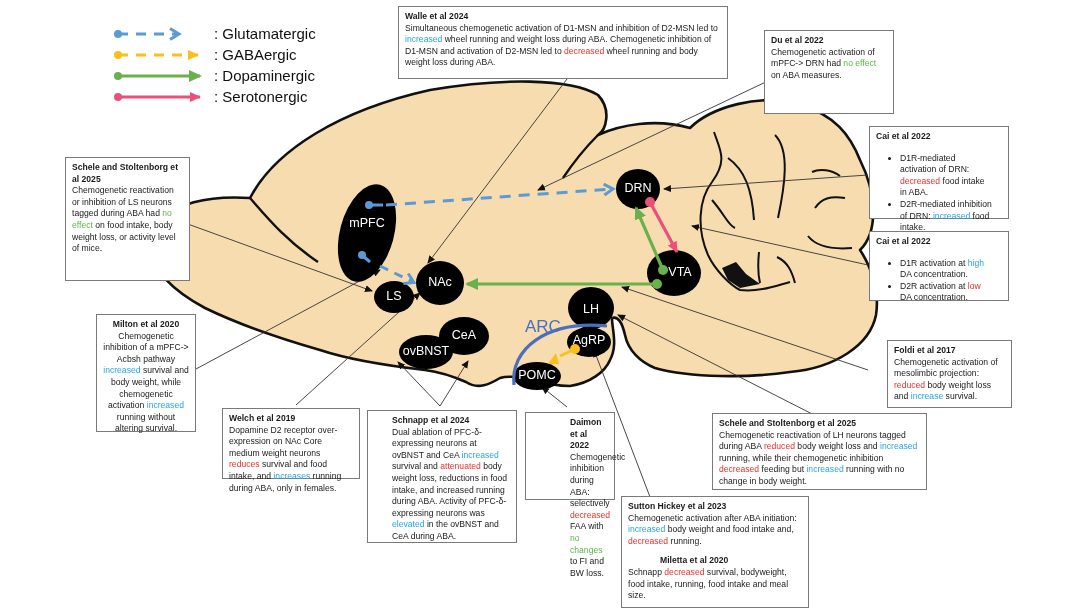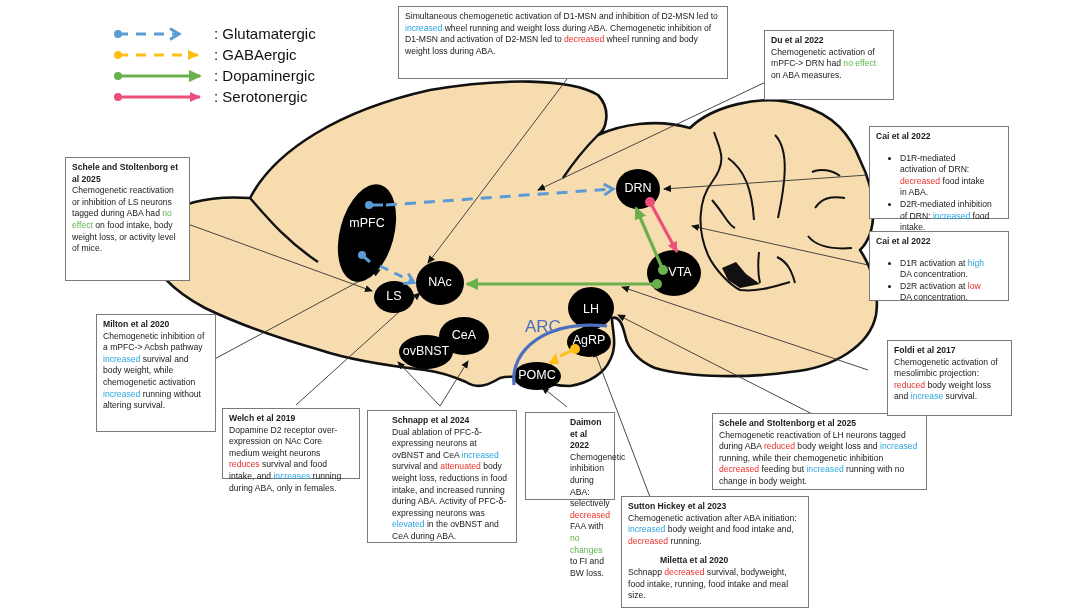--- a/index.html
+++ b/index.html
@@ -173,24 +173,25 @@
     </g>
     <g>
       <circle cx="575" cy="349" r="5" fill="#fbbf18"></circle>
       <line x1="575" y1="349" x2="560" y2="356" stroke="#fbbf18" stroke-width="3"></line>
       <path d="M 556 353 L 548 364 L 559 364 Z" fill="#fbbf18"></path>
     </g>
   </g>
 </svg>
 
 <div class="box" style="left:398px;top:6px;width:330px;height:73px;">
+  <span class="title">Walle et al 2024</span>
   <span>Simultaneous chemogenetic activation of D1-MSN and inhibition of D2-MSN led to </span><span class="hl-blue">increased</span><span> wheel running and weight loss during ABA. Chemogenetic inhibition of D1-MSN and activation of D2-MSN led to </span><span class="hl-red">decreased</span><span> wheel running and body weight loss during ABA.</span>
 </div>
 
-<div class="box" style="left:764px;top:30px;width:130px;height:70px;">
+<div class="box" style="left:764px;top:30px;width:130px;height:84px;">
   <span class="title">Du et al 2022</span>
   <span>Chemogenetic activation of mPFC-&gt; DRN had </span><span class="hl-green">no effect</span><span> on ABA measures.</span>
 </div>
 
 <div class="box" style="left:869px;top:126px;width:140px;height:93px;">
   <span class="title">Cai et al 2022</span>
   <ul>
     <li><span>D1R-mediated activation of DRN: </span><span class="hl-red">decreased</span><span> food intake in ABA.</span></li>
     <li><span>D2R-mediated inhibition of DRN: </span><span class="hl-blue">increased</span><span> food intake.</span></li>
   </ul>
@@ -202,21 +203,21 @@
     <li><span>D1R activation at </span><span class="hl-blue">high</span><span> DA concentration.</span></li>
     <li><span>D2R activation at </span><span class="hl-red">low</span><span> DA concentration.</span></li>
   </ul>
 </div>
 
 <div class="box" style="left:65px;top:157px;width:125px;height:124px;">
   <span class="title">Schele and Stoltenborg et al 2025</span>
   <span>Chemogenetic reactivation or inhibition of LS neurons tagged during ABA had </span><span class="hl-green">no effect</span><span> on food intake, body weight loss, or activity level of mice.</span>
 </div>
 
-<div class="box" style="left:96px;top:314px;width:120px;height:118px;">
+<div class="box" style="left:96px;top:314px;width:100px;height:118px;text-align:center;">
   <span class="title">Milton et al 2020</span>
   <span>Chemogenetic inhibition of a mPFC-&gt; Acbsh pathway </span><span class="hl-blue">increased</span><span> survival and body weight, while chemogenetic activation </span><span class="hl-blue">increased</span><span> running without altering survival.</span>
 </div>
 
 <div class="box" style="left:222px;top:408px;width:138px;height:71px;">
   <span class="title">Welch et al 2019</span>
   <span>Dopamine D2 receptor over-expression on NAc Core medium weight neurons </span><span class="hl-red">reduces</span><span> survival and food intake, and </span><span class="hl-blue">increases</span><span> running during ABA, only in females.</span>
 </div>
 
 <div class="box" style="left:367px;top:410px;width:150px;height:133px;padding-left:24px;">
@@ -227,21 +228,21 @@
 <div class="box" style="left:525px;top:412px;width:90px;height:88px;padding-left:44px;">
   <span class="title">Daimon et al 2022</span>
   <span>Chemogenetic inhibition during ABA: selectively </span><span class="hl-red">decreased</span><span> FAA with </span><span class="hl-green">no changes</span><span> to FI and BW loss.</span>
 </div>
 
 <div class="box" style="left:712px;top:413px;width:215px;height:77px;">
   <span class="title">Schele and Stoltenborg et al 2025</span>
   <span> Chemogenetic reactivation of LH neurons tagged during ABA  </span><span class="hl-red">reduced</span><span> body weight loss and </span><span class="hl-blue">increased</span><span> running, while their chemogenetic inhibition </span><span class="hl-red">decreased</span><span> feeding but </span><span class="hl-blue">increased</span><span> running with no change in body weight.</span>
 </div>
 
-<div class="box" style="left:887px;top:340px;width:125px;height:76px;">
+<div class="box" style="left:887px;top:340px;width:125px;height:68px;">
   <span class="title">Foldi et al 2017</span>
   <span>Chemogenetic activation of mesolimbic projection: </span><span class="hl-red">reduced</span><span> body weight loss and </span><span class="hl-blue">increase</span><span> survival.</span>
 </div>
 
 <div class="box" style="left:621px;top:496px;width:188px;height:112px;">
   <span class="title">Sutton Hickey et al 2023</span>
   <span>Chemogenetic activation after ABA initiation: </span><span class="hl-blue">increased</span><span> body weight and food intake and, </span><span class="hl-red">decreased</span><span> running.</span>
   <span class="title" style="margin-top:8px;margin-left:32px;">Miletta et al 2020</span>
   <span>Schnapp </span><span class="hl-red">decreased</span><span> survival, bodyweight, food intake, running, food intake and meal size.</span>
 </div>

